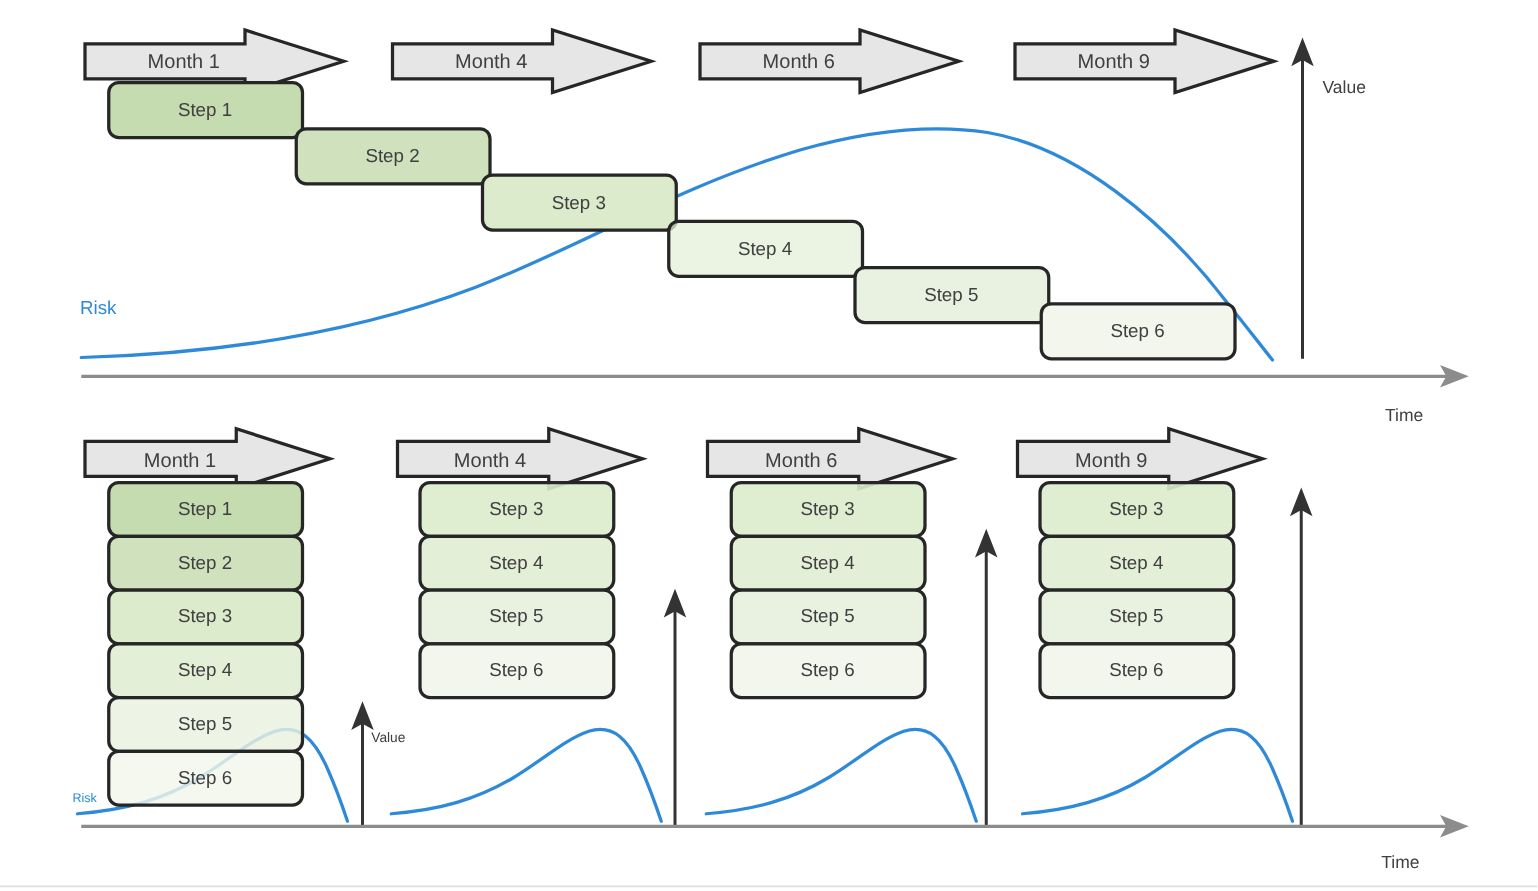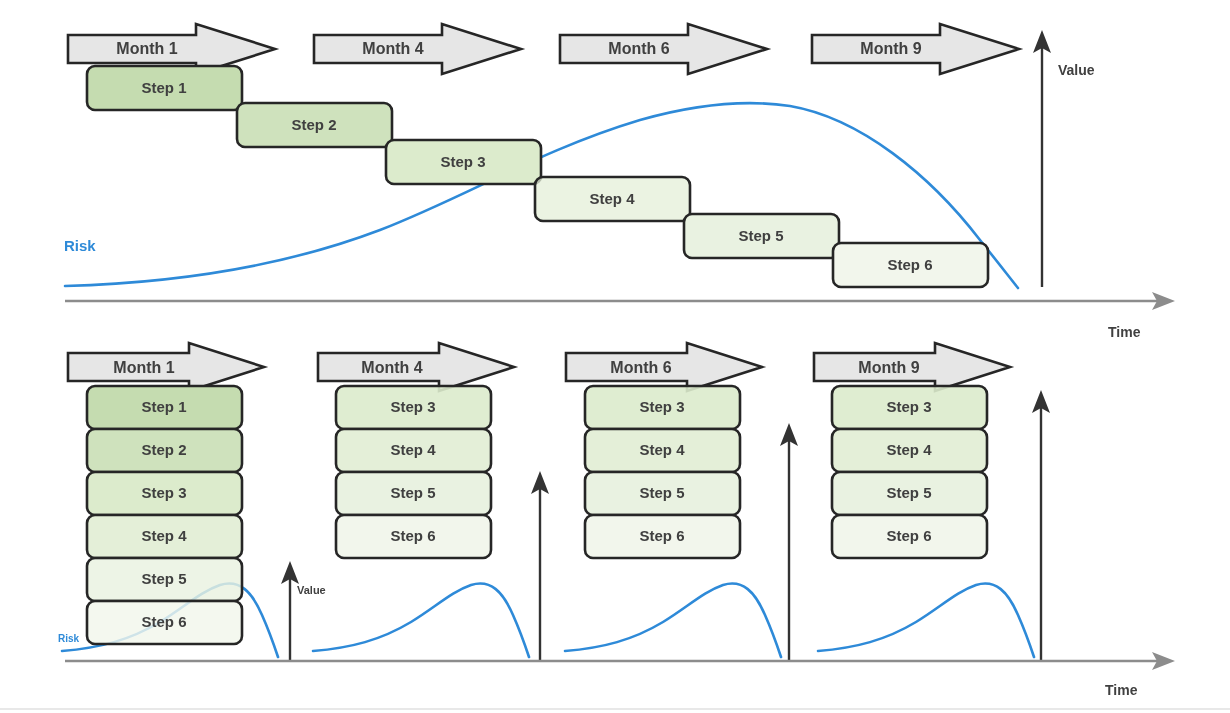--- a/index.html
+++ b/index.html
@@ -14,21 +14,20 @@
     height: 713px;
     position: relative;
     overflow: hidden;
     color: #404040;
   }
   #stage {
     position: absolute;
     left: 0; top: 0;
     width: 1230px;
     height: 713px;
-    font-weight: bold;
   }
   #stage svg {
     display: block;
   }
   .lbl {
     font-family: "Liberation Sans", "DejaVu Sans", sans-serif;
     fill: #404040;
   }
   .month-label {
     font-size: 16px;

